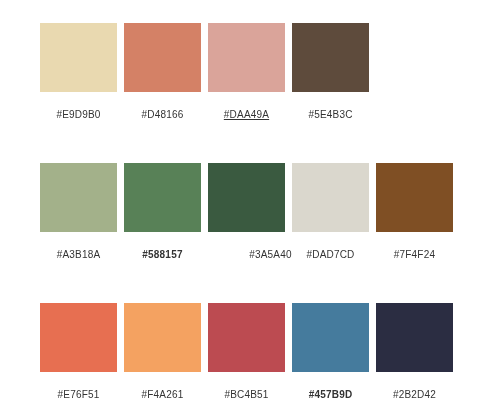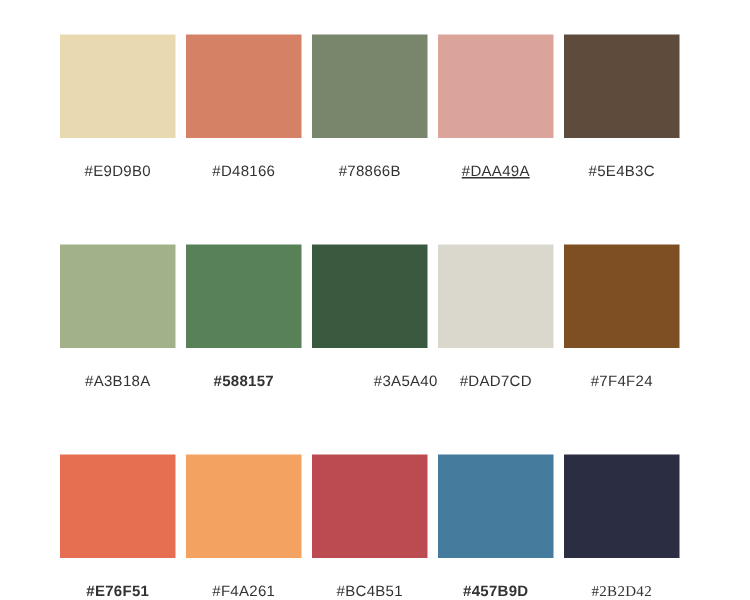--- a/index.html
+++ b/index.html
@@ -70,24 +70,20 @@
   <div class="palette-row">
     <div class="swatch-cell">
       <span class="swatch-chip" style="background-color: rgb(233, 217, 176);"></span>
       <span class="swatch-label" style="color: rgb(51, 51, 51);">#E9D9B0</span>
     </div>
     <div class="swatch-cell">
       <span class="swatch-chip" style="background-color: rgb(212, 129, 102);"></span>
       <span class="swatch-label" style="color: rgb(51, 51, 51);">#D48166</span>
     </div>
     <div class="swatch-cell">
-      <span class="swatch-chip" style="background-color: rgb(120, 134, 107);"></span>
-      <span class="swatch-label" style="color: rgb(51, 51, 51);">#78866B</span>
-    </div>
-    <div class="swatch-cell">
       <span class="swatch-chip" style="background-color: rgb(218, 164, 154);"></span>
       <span class="swatch-label" style="color: rgb(51, 51, 51); text-decoration: underline;">#DAA49A</span>
     </div>
     <div class="swatch-cell">
       <span class="swatch-chip" style="background-color: rgb(94, 75, 60);"></span>
       <span class="swatch-label" style="color: rgb(51, 51, 51);">#5E4B3C</span>
     </div>
   </div>
 
   <div class="palette-row">
@@ -109,33 +105,33 @@
     </div>
     <div class="swatch-cell">
       <span class="swatch-chip" style="background-color: rgb(127, 79, 36);"></span>
       <span class="swatch-label" style="color: rgb(51, 51, 51);">#7F4F24</span>
     </div>
   </div>
 
   <div class="palette-row">
     <div class="swatch-cell">
       <span class="swatch-chip" style="background-color: rgb(231, 111, 81);"></span>
-      <span class="swatch-label" style="color: rgb(51, 51, 51); font-weight: bold;">#E76F51</span>
+      <span class="swatch-label" style="color: rgb(51, 51, 51);">#E76F51</span>
     </div>
     <div class="swatch-cell">
       <span class="swatch-chip" style="background-color: rgb(244, 162, 97);"></span>
       <span class="swatch-label" style="color: rgb(51, 51, 51);">#F4A261</span>
     </div>
     <div class="swatch-cell">
       <span class="swatch-chip" style="background-color: rgb(188, 75, 81);"></span>
       <span class="swatch-label" style="color: rgb(51, 51, 51);">#BC4B51</span>
     </div>
     <div class="swatch-cell">
       <span class="swatch-chip" style="background-color: rgb(69, 123, 157);"></span>
       <span class="swatch-label" style="color: rgb(51, 51, 51); font-weight: bold;">#457B9D</span>
     </div>
     <div class="swatch-cell">
       <span class="swatch-chip" style="background-color: rgb(43, 45, 66);"></span>
-      <span class="swatch-label" style="color: rgb(51, 51, 51); font-family: Liberation Serif, serif;">#2B2D42</span>
+      <span class="swatch-label" style="color: rgb(51, 51, 51);">#2B2D42</span>
     </div>
   </div>
 
 </div>
 
 </body></html>

